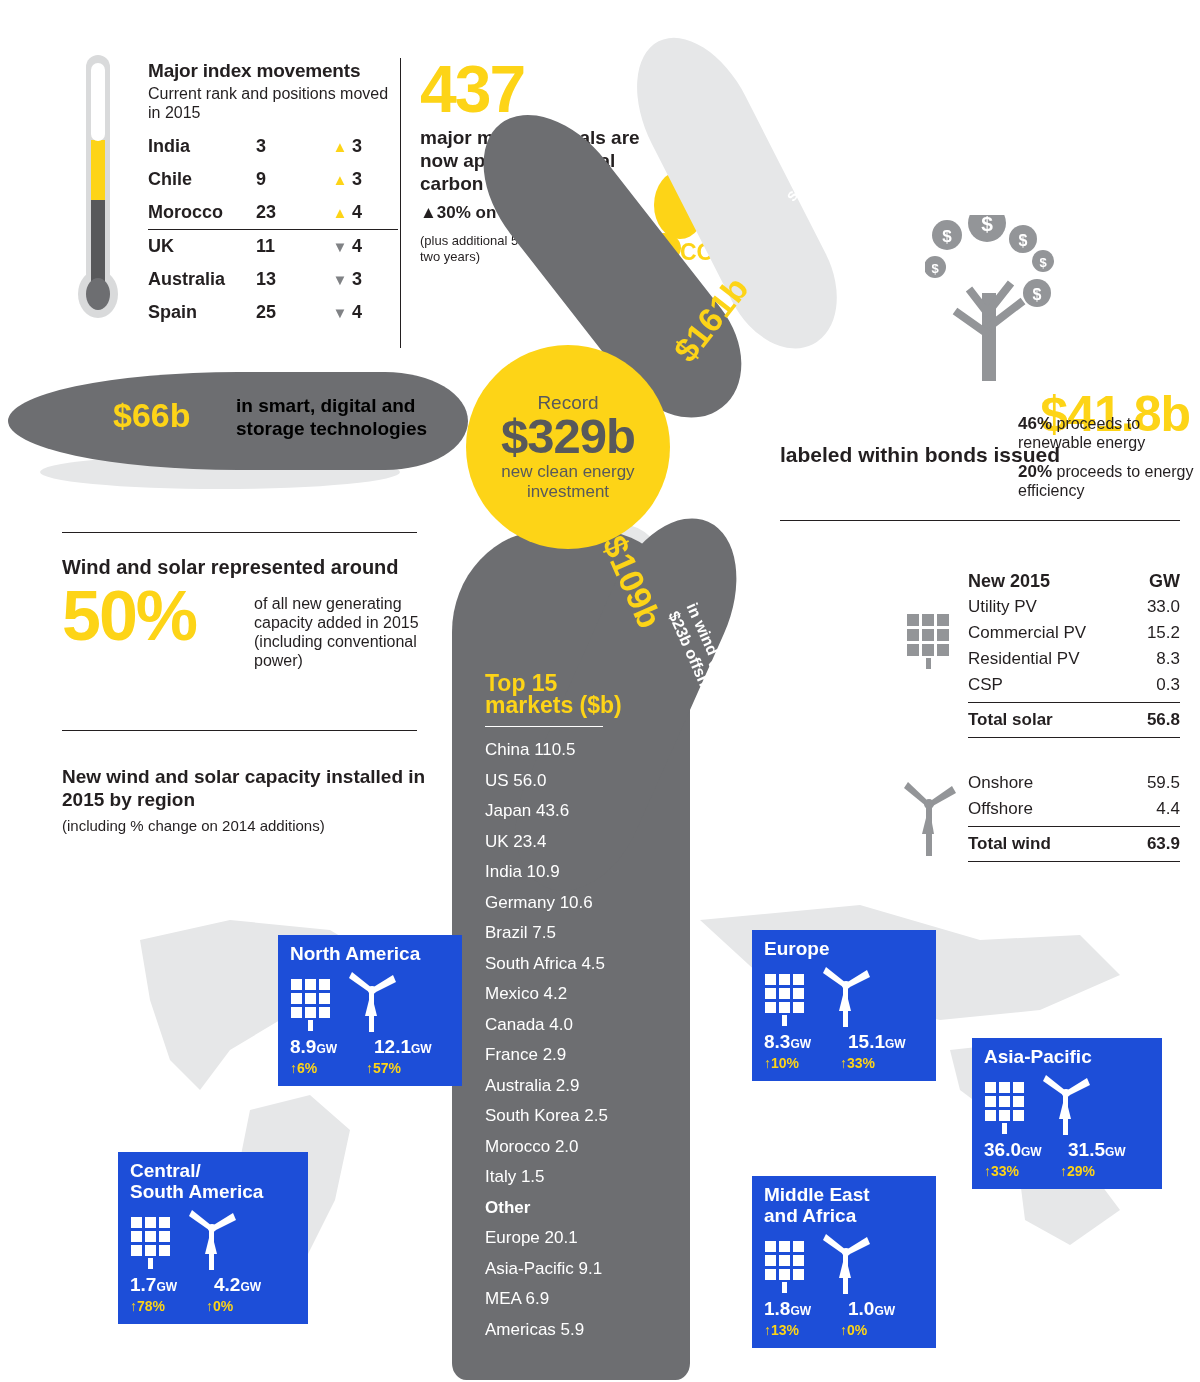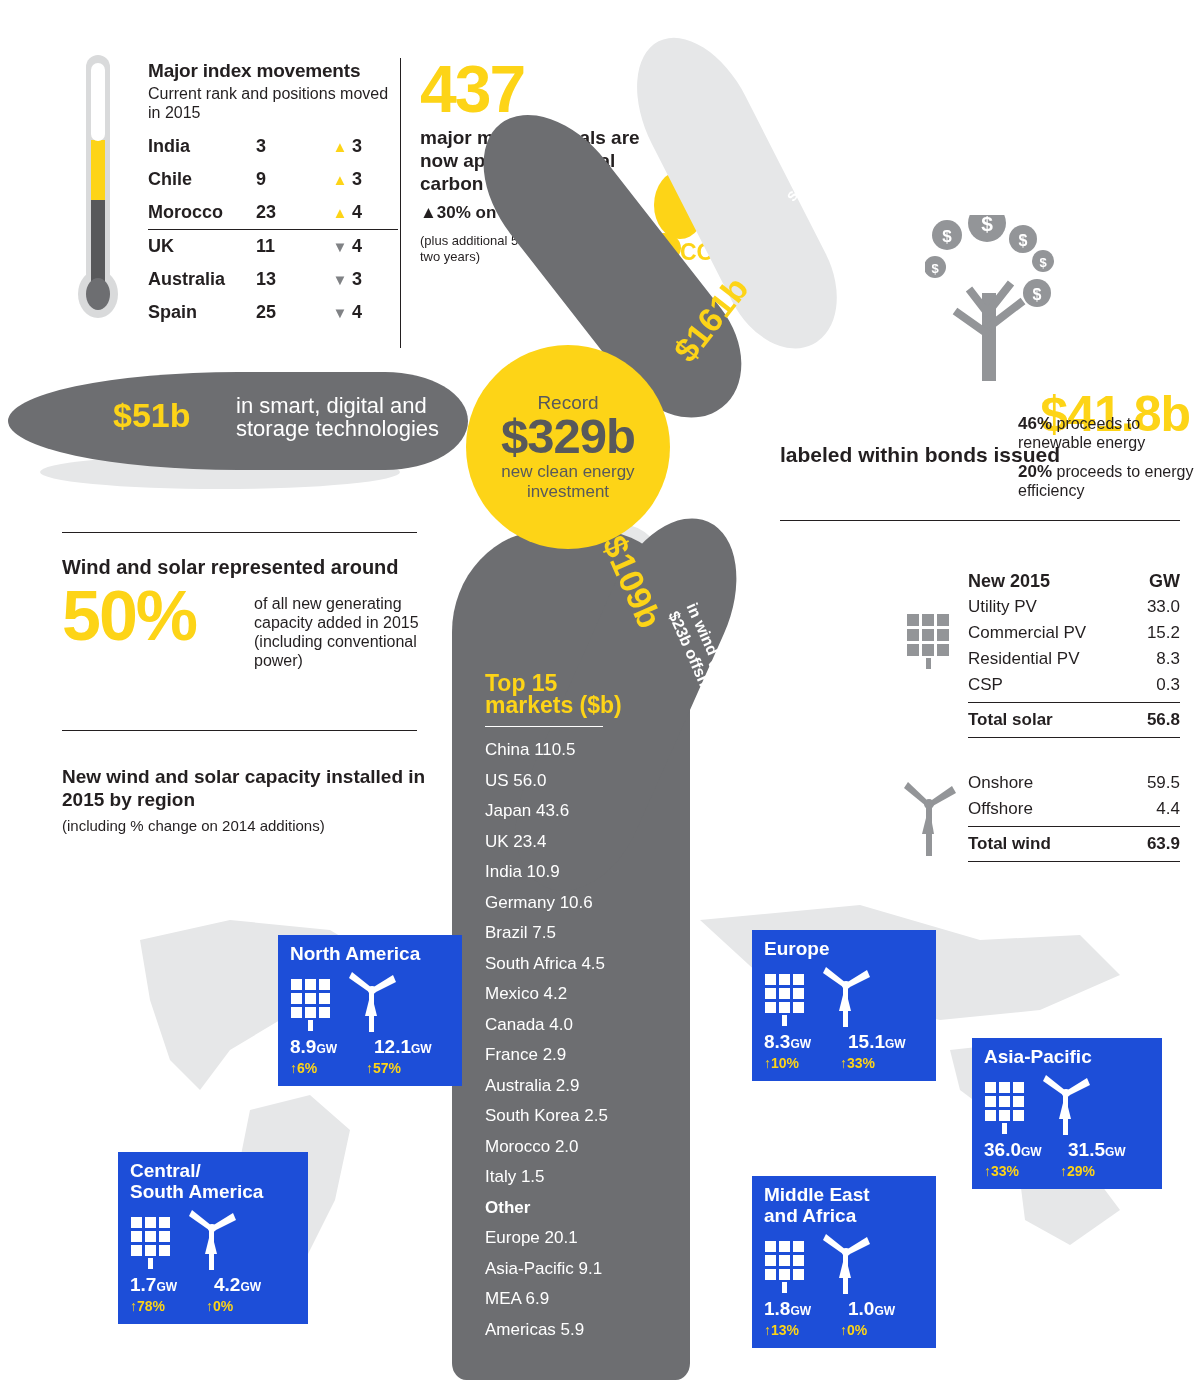--- a/index.html
+++ b/index.html
@@ -38,21 +38,21 @@
   
   .hub{position:absolute;left:466px;top:345px;width:204px;height:204px;border-radius:50%;background:#fdd417;
        display:flex;flex-direction:column;align-items:center;justify-content:center;text-align:center;}
   .hub .rec{font-size:19px;color:#58595b;margin-bottom:-6px;}
   .hub .amt{font-size:49px;font-weight:bold;color:#58595b;letter-spacing:-1px;}
   .hub .sub{font-size:17px;color:#58595b;line-height:20px;margin-top:-2px;}
   
   .blade-left{position:absolute;left:8px;top:372px;width:460px;height:98px;
      background:#6d6e71;border-radius:50% 18% 18% 50%/50% 50% 50% 50%;}
   .blade-left .lab{position:absolute;left:105px;top:24px;color:#fdd417;font-size:34px;font-weight:bold;}
-  .blade-left .txt{position:absolute;left:228px;top:22px;color:#ffffff;font-size:22px;font-weight:normal;line-height:23px;width:225px;}
+  .blade-left .txt{position:absolute;left:228px;top:22px;color:#000000;font-size:19px;font-weight:bold;line-height:23px;width:225px;}
   .shadow-left{position:absolute;left:40px;top:455px;width:360px;height:34px;background:#e6e7e8;border-radius:50%;z-index:-1;}
   
   .blade-tr{position:absolute;left:640px;top:55px;width:120px;height:360px;background:#6d6e71;
      border-radius:50%/26% 26% 22% 22%;transform:rotate(-38deg);transform-origin:50% 90%;}
   .blade-tr-shadow{position:absolute;left:745px;top:8px;width:105px;height:340px;background:#e6e7e8;
      border-radius:50%/26% 26% 22% 22%;transform:rotate(-27deg);transform-origin:50% 90%;}
   .tr-lab{position:absolute;left:663px;top:300px;transform:rotate(-52deg);color:#fdd417;font-size:34px;font-weight:bold;}
   .tr-txt{position:absolute;left:756px;top:100px;transform:rotate(-52deg);color:#ffffff;font-size:17px;font-weight:bold;
      line-height:21px;white-space:nowrap;}
   
@@ -197,21 +197,21 @@
 
 <div class="blade-tr-shadow"></div>
 <div class="blade-tr"></div>
 <div class="tr-lab abs">$161b</div>
 <div class="tr-txt abs">
   <span>solar (including $67b in</span><br><span>small distributed capacity)</span>
 </div>
 
 <div class="shadow-left"></div>
 <div class="blade-left">
-  <div class="lab">$51b</div>
+  <div class="lab">$66b</div>
   <div class="txt">in smart, digital and storage technologies</div>
 </div>
 
 <div class="blade-b-shadow"></div>
 <div class="blade-b"></div>
 
 <div class="blade-br"></div>
 <div class="br-lab abs">$109b</div>
 <div class="br-txt abs">
   <span>in wind (including</span><br><span>$23b offshore)</span>

